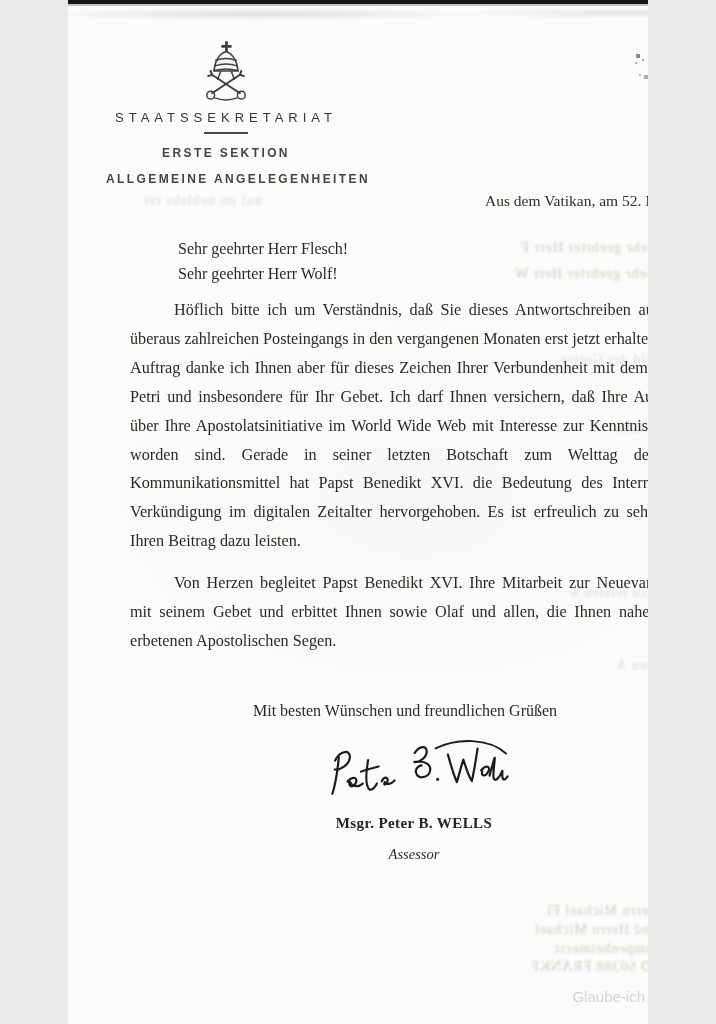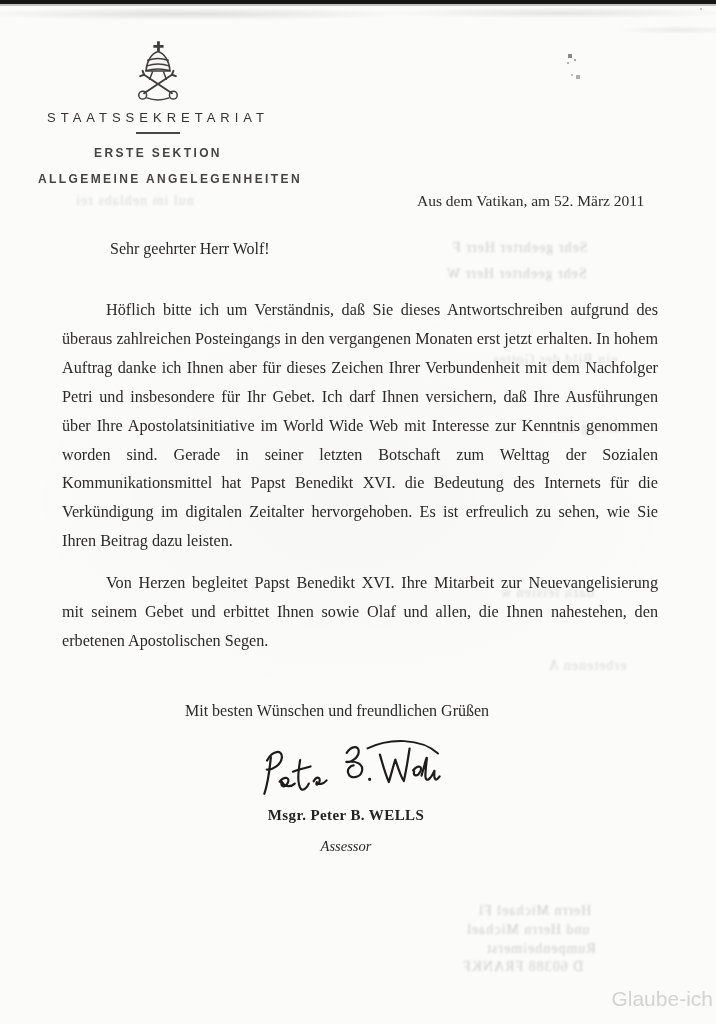--- a/index.html
+++ b/index.html
@@ -1,18 +1,18 @@
 <!DOCTYPE html>
 <html><head>
 <meta charset="utf-8">
 <style>
   html,body{margin:0;padding:0;background:#e9e9e7;}
   .page{
     position:relative;
-    width:716px;height:1024px;
+    width:580px;height:1024px;
     margin:0 auto;
     overflow:hidden;
     background:
       radial-gradient(ellipse 320px 9px at 190px 14px, rgba(110,110,108,.20), transparent 70%),
       radial-gradient(ellipse 260px 8px at 560px 13px, rgba(110,110,108,.16), transparent 70%),
       radial-gradient(ellipse 90px 6px at 680px 30px, rgba(120,120,118,.12), transparent 70%),
       radial-gradient(ellipse 500px 300px at 350px 500px, rgba(0,0,0,.015), transparent 70%),
       #fbfbf9;
     font-family:"Liberation Serif", serif;
     color:#2b2a28;
@@ -34,28 +34,28 @@
 
   .body-text{position:absolute;left:62px;top:296px;width:596px;
     font-size:16.2px;line-height:28.9px;text-align:justify;color:#2b2a28;}
   .body-text p{margin:0 0 13px 0;text-indent:44px;}
   .body-text p:last-child{margin-bottom:0;}
 
   .closing{position:absolute;left:185px;top:702px;font-size:16px;}
 
   .sig-block{position:absolute;left:228px;top:740px;width:236px;text-align:center;}
   .sig-svg{display:block;margin:0 auto -2px auto;transform:rotate(-4deg);}
-  .sig-name{font-size:15px;font-weight:bold;letter-spacing:.4px;color:#252422;margin-top:7px;}
+  .sig-name{font-size:15px;font-weight:bold;letter-spacing:.4px;color:#252422;margin-top:15px;}
   .sig-role{font-size:14.5px;font-style:italic;color:#2b2a28;margin-top:14px;}
 
   .recipient{position:absolute;left:64px;top:893px;font-size:15.5px;line-height:17.6px;color:#272625;}
   .recipient-rule{width:146px;height:2px;background:#3c3b39;margin-bottom:9px;}
 
-  .watermark{position:absolute;right:3px;bottom:13px;
-    font-family:"Liberation Sans", sans-serif;font-size:21px;color:#d3d3d1;}
+  .watermark{position:absolute;right:3px;bottom:19px;
+    font-family:"Liberation Sans", sans-serif;font-size:15px;color:#d3d3d1;}
 
   
   .bleed{position:absolute;transform:scaleX(-1);filter:blur(1.3px);
     color:rgba(95,95,93,.30);font-size:14px;letter-spacing:1px;white-space:nowrap;}
   .bleed.faint{color:rgba(105,105,103,.22);}
   .b0{left:75px;top:193px;}
   .b1{left:452px;top:240px;}
   .b2{left:446px;top:266px;}
   .b3{left:492px;top:352px;}
   .b4{left:545px;top:420px;}
@@ -102,20 +102,21 @@
     </svg>
     <div class="org-title">STAATSSEKRETARIAT</div>
     <div class="lh-rule"></div>
     <div class="section-line">ERSTE SEKTION</div>
     <div class="section-line">ALLGEMEINE ANGELEGENHEITEN</div>
   </div>
 
   <div class="dateline">Aus dem Vatikan, am 52. März 2011</div>
 
   <div class="salutation">
+    <div>Sehr geehrter Herr Flesch!</div>
     <div>Sehr geehrter Herr Wolf!</div>
   </div>
 
   <div class="body-text">
     <p>Höflich bitte ich um Verständnis, daß Sie dieses Antwortschreiben aufgrund des überaus zahlreichen Posteingangs in den vergangenen Monaten erst jetzt erhalten. In hohem Auftrag danke ich Ihnen aber für dieses Zeichen Ihrer Verbundenheit mit dem Nachfolger Petri und insbesondere für Ihr Gebet. Ich darf Ihnen versichern, daß Ihre Ausführungen über Ihre Apostolatsinitiative im World Wide Web mit Interesse zur Kenntnis genommen worden sind. Gerade in seiner letzten Botschaft zum Welttag der Sozialen Kommunikationsmittel hat Papst Benedikt XVI. die Bedeutung des Internets für die Verkündigung im digitalen Zeitalter hervorgehoben. Es ist erfreulich zu sehen, wie Sie Ihren Beitrag dazu leisten.</p>
     <p>Von Herzen begleitet Papst Benedikt XVI. Ihre Mitarbeit zur Neuevangelisierung mit seinem Gebet und erbittet Ihnen sowie Olaf und allen, die Ihnen nahestehen, den erbetenen Apostolischen Segen.</p>
   </div>
 
   <div class="closing">Mit besten Wünschen und freundlichen Grüßen</div>
 

